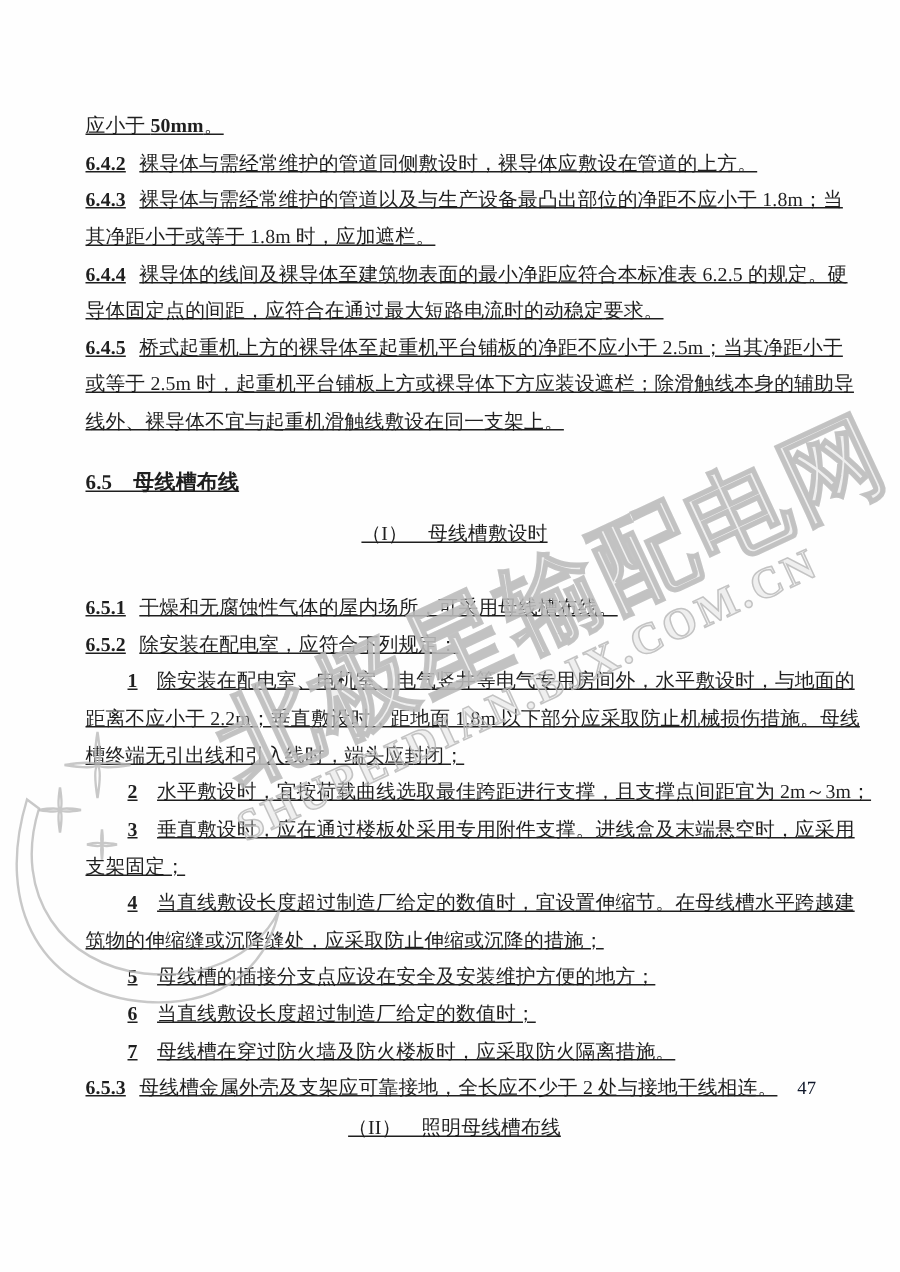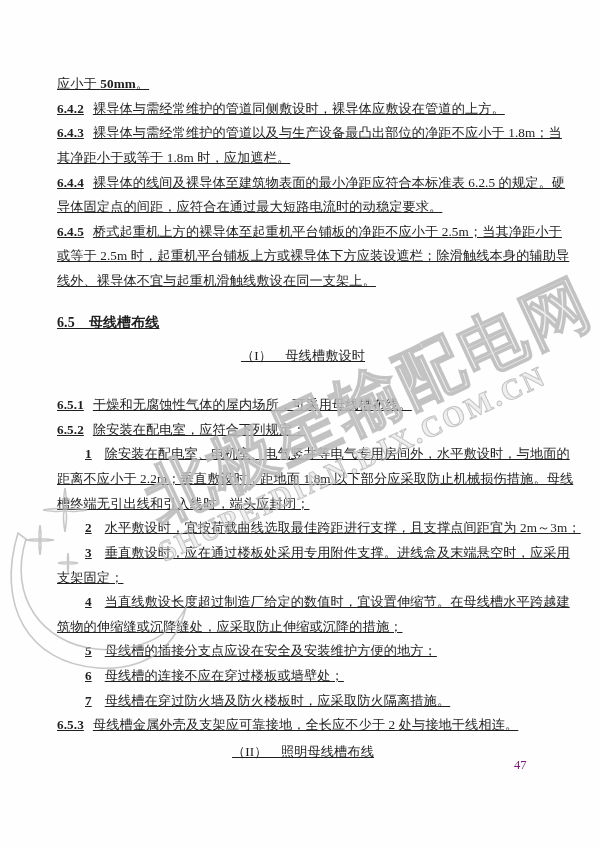--- a/index.html
+++ b/index.html
@@ -17,22 +17,22 @@
   .b{font-weight:bold;}
   .pre{margin-right:9px;font-weight:bold;}
   .indent{padding-left:28px;}
   .indent .pre{margin-right:13px;}
   .heading{text-align:left;font-weight:bold;font-size:14px;margin-top:17px;}
   .subheading{text-align:center;margin-top:9px;}
   .sect-first{margin-top:24px;}
   .sub2{margin-top:2px;}
 
   .pagenum{
-    position:absolute;left:514px;top:758px;width:30px;
-    font-size:12.5px;text-align:left;color:#701a75;
+    position:absolute;left:514px;top:718px;width:30px;
+    font-size:12.5px;text-align:right;color:#0f172a;
   }
 
   
   .wm{position:absolute;pointer-events:none;z-index:6;}
   .wm-cn{
     left:150px;top:470px;height:66px;line-height:66px;
     font-size:66px;font-weight:bold;letter-spacing:3px;
     transform:rotate(-25deg);transform-origin:0 50%;
     color:rgba(205,205,205,0.30);
     -webkit-text-stroke:1.4px rgba(186,186,186,0.85);
@@ -69,21 +69,21 @@
       <div class="line "><span class="b pre">6.5.2</span><span>除安装在配电室，应符合下列规定：</span></div>
       <div class="line indent"><span class="b pre">1</span><span>除安装在配电室、电机室、电气竖井等电气专用房间外，水平敷设时，与地面的</span></div>
       <div class="line "><span>距离不应小于 2.2m；垂直敷设时，距地面 1.8m 以下部分应采取防止机械损伤措施。母线</span></div>
       <div class="line "><span>槽终端无引出线和引入线时，端头应封闭；</span></div>
       <div class="line indent"><span class="b pre">2</span><span>水平敷设时，宜按荷载曲线选取最佳跨距进行支撑，且支撑点间距宜为 2m～3m；</span></div>
       <div class="line indent"><span class="b pre">3</span><span>垂直敷设时，应在通过楼板处采用专用附件支撑。进线盒及末端悬空时，应采用</span></div>
       <div class="line "><span>支架固定；</span></div>
       <div class="line indent"><span class="b pre">4</span><span>当直线敷设长度超过制造厂给定的数值时，宜设置伸缩节。在母线槽水平跨越建</span></div>
       <div class="line "><span>筑物的伸缩缝或沉降缝处，应采取防止伸缩或沉降的措施；</span></div>
       <div class="line indent"><span class="b pre">5</span><span>母线槽的插接分支点应设在安全及安装维护方便的地方；</span></div>
-      <div class="line indent"><span class="b pre">6</span><span>母线槽的连接不应在穿过楼板或墙壁处；</span></div>
+      <div class="line indent"><span class="b pre">6</span><span>当直线敷设长度超过制造厂给定的数值时；</span></div>
       <div class="line indent"><span class="b pre">7</span><span>母线槽在穿过防火墙及防火楼板时，应采取防火隔离措施。</span></div>
       <div class="line "><span class="b pre">6.5.3</span><span>母线槽金属外壳及支架应可靠接地，全长应不少于 2 处与接地干线相连。</span></div>
       <div class="line subheading sub2"><span>（II）　照明母线槽布线</span></div>
     </div>
 
   <div class="wm wm-cn">北极星输配电网</div>
   <div class="wm wm-en">SHUPEIDIAN.BJX.COM.CN</div>
 
   <svg class="wm wm-logo" viewBox="0 0 200 235" fill="none" stroke="rgba(186,186,186,0.8)" stroke-width="1.6">
 

